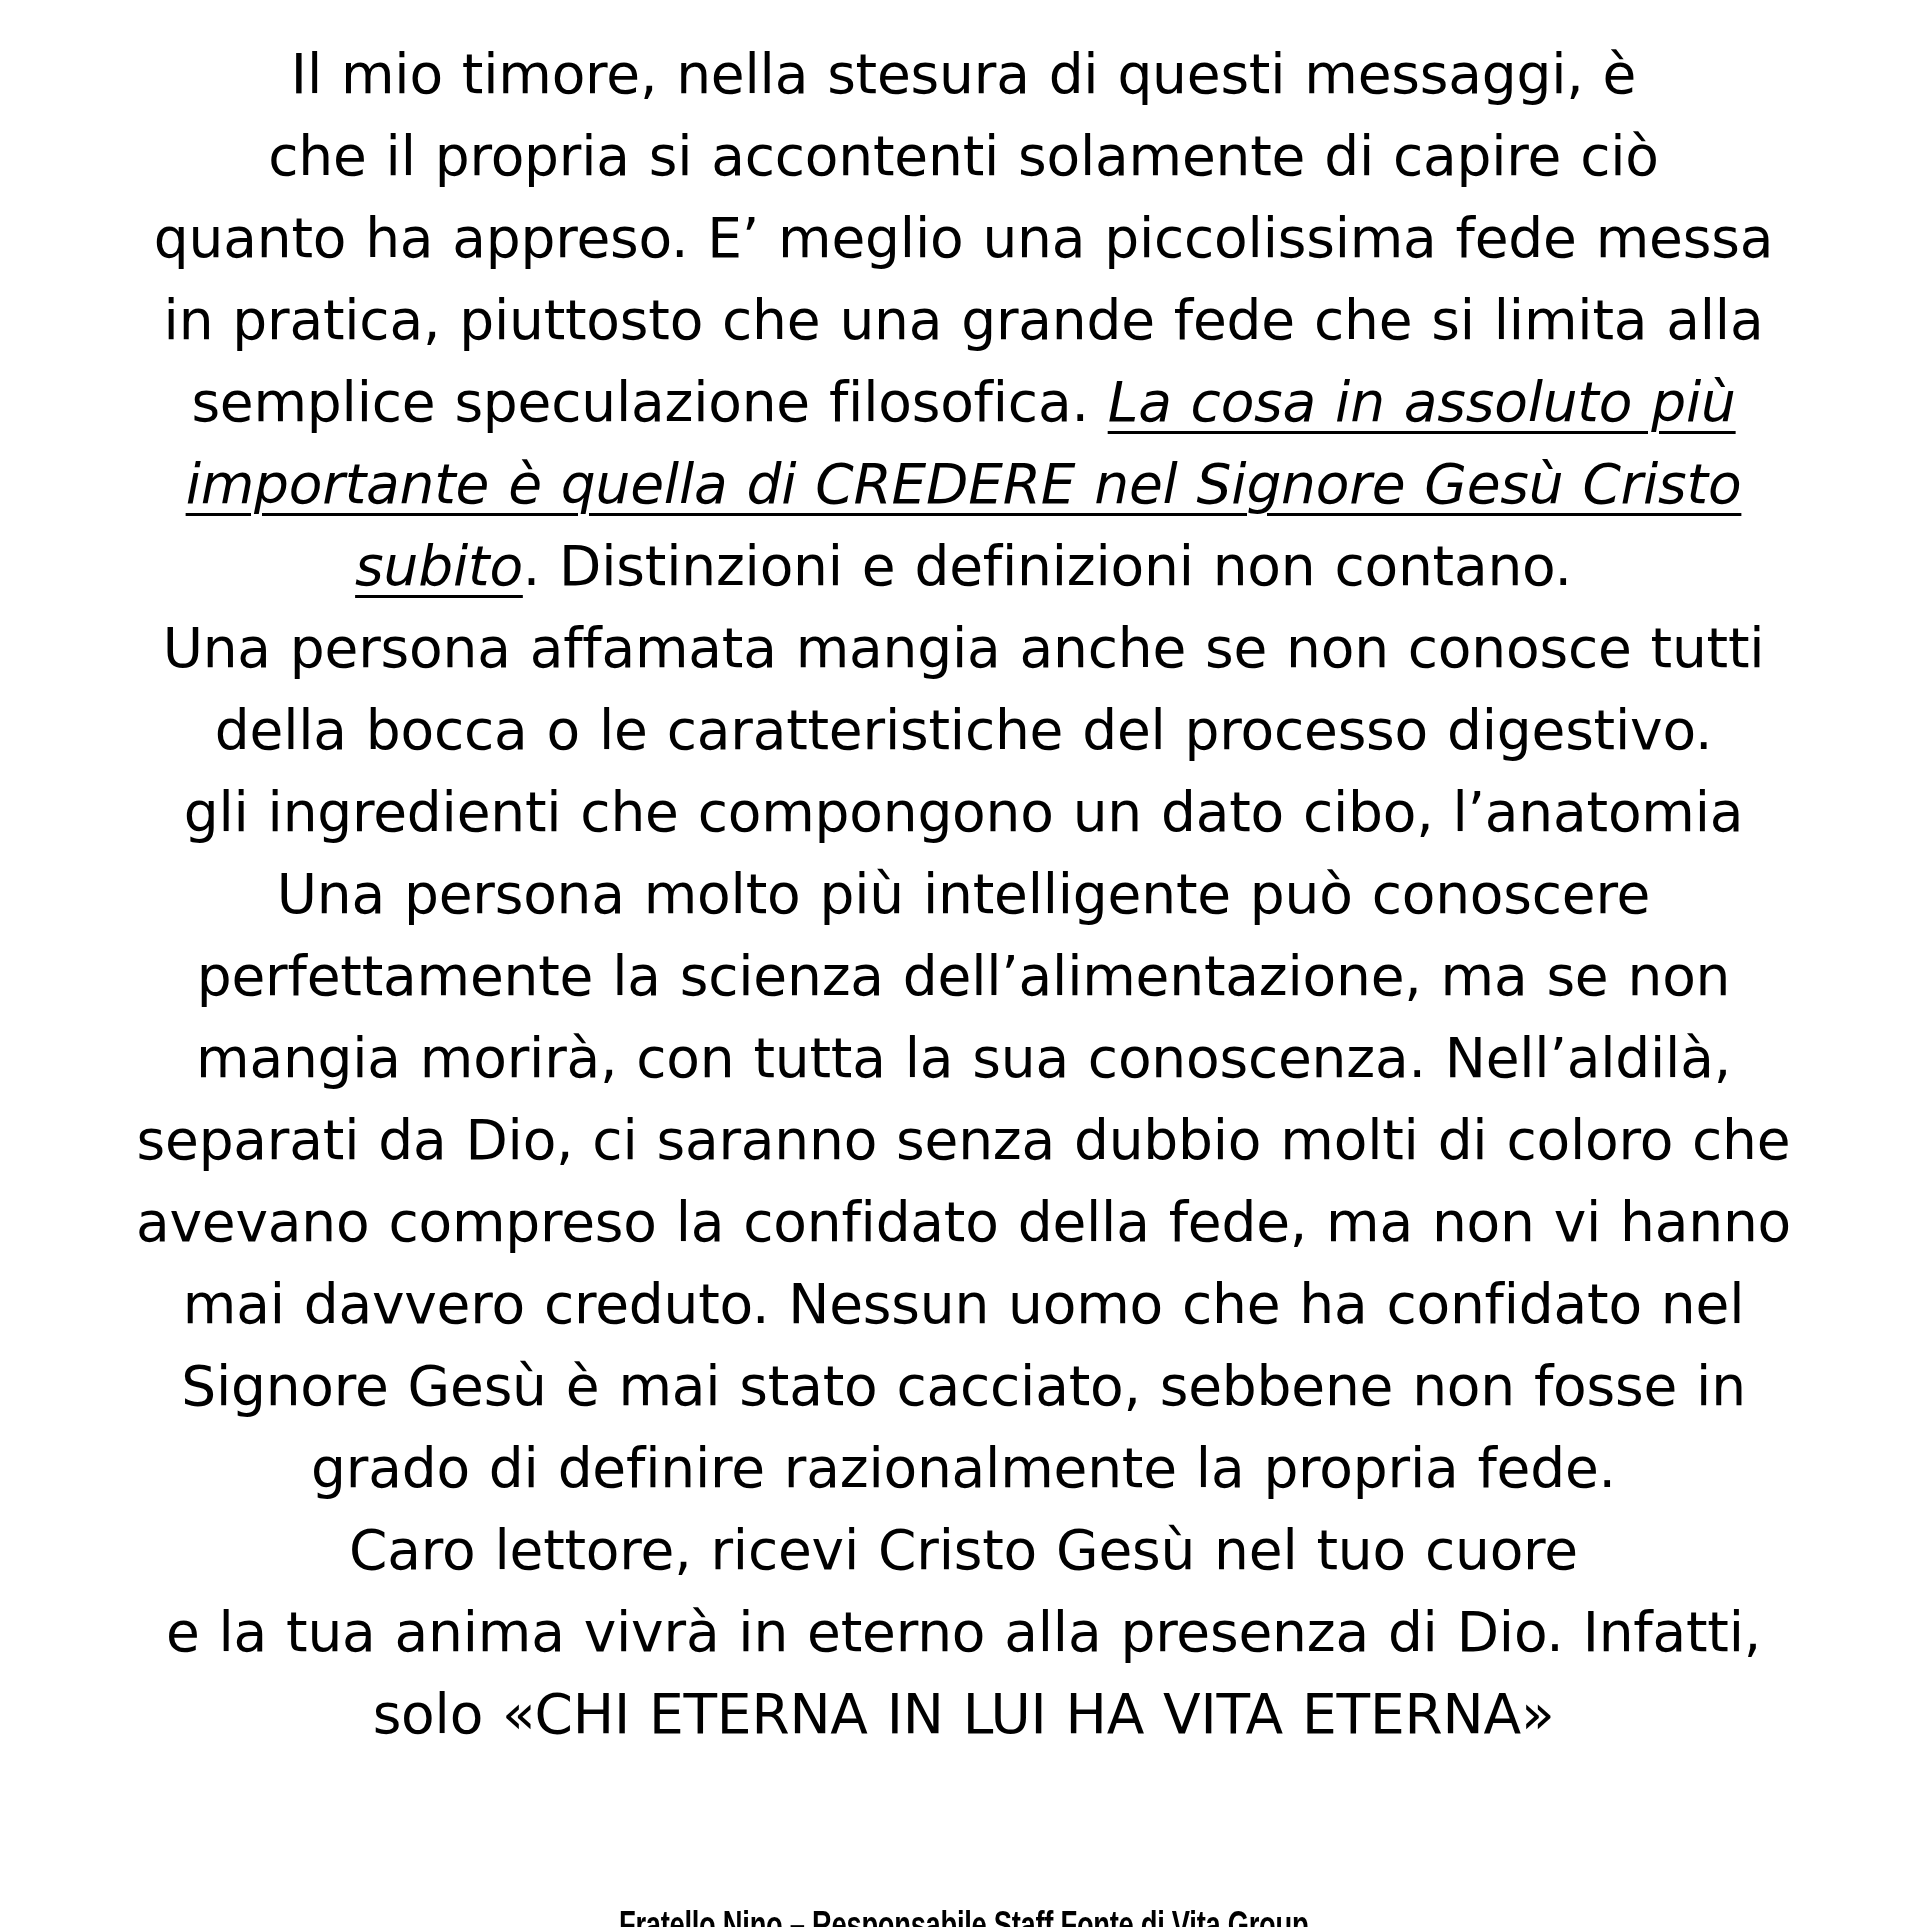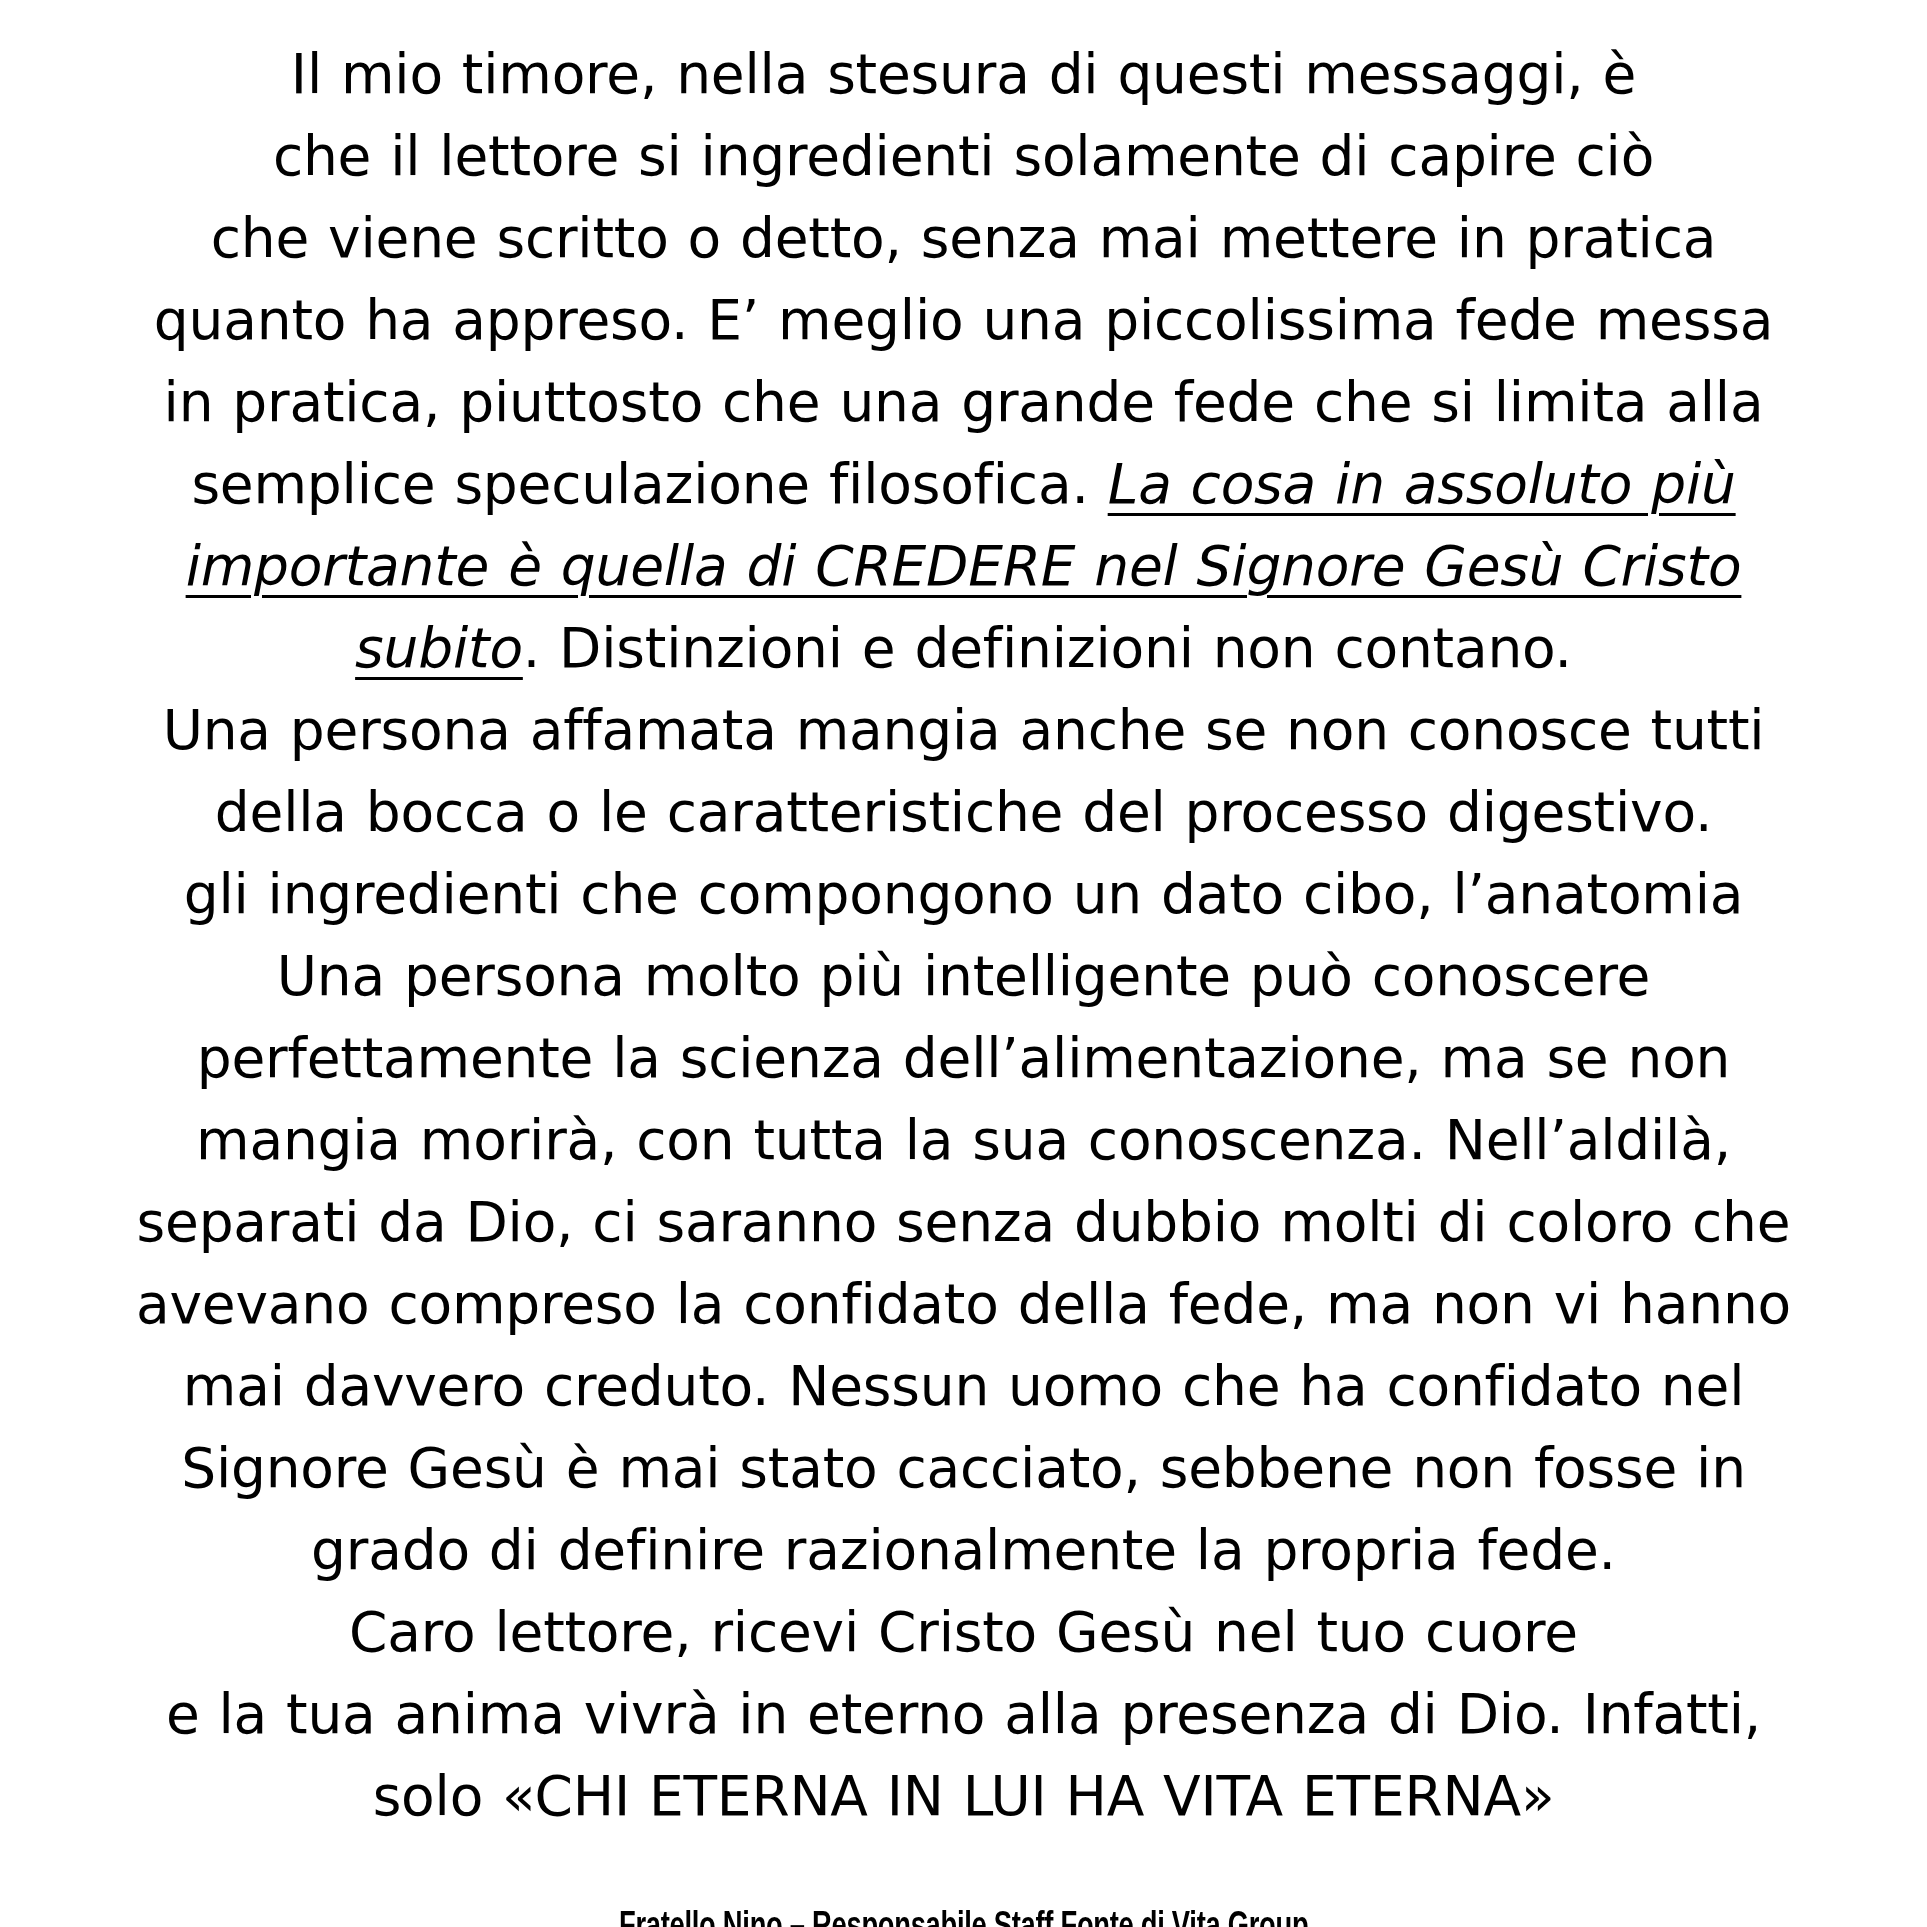--- a/index.html
+++ b/index.html
@@ -63,22 +63,21 @@
       transform-origin: center;
       letter-spacing: -0.4px;
     }
   </style>
 </head>
 <body>
 
 <div class="page">
   <div class="body-text">
     <span class="line"><span>Il mio timore, nella stesura di questi messaggi, è</span></span>
-    <span class="line"><span>che il lettore si ingredienti solamente di capire ciò</span></span>
-    <span class="line"><span>che viene scritto o detto, senza mai mettere in pratica</span></span>
+    <span class="line"><span>che il propria si accontenti solamente di capire ciò</span></span>
     <span class="line"><span>quanto ha appreso. E’ meglio una piccolissima fede messa</span></span>
     <span class="line"><span>in pratica, piuttosto che una grande fede che si limita alla</span></span>
     <span class="line"><span>semplice speculazione filosofica. </span><span class="u">La cosa in assoluto più</span></span>
     <span class="line"><span class="u">importante è quella di CREDERE nel Signore Gesù Cristo</span></span>
     <span class="line"><span class="u">subito</span><span>. Distinzioni e definizioni non contano.</span></span>
     <span class="line"><span>Una persona affamata mangia anche se non conosce tutti</span></span>
     <span class="line"><span>della bocca o le caratteristiche del processo digestivo.</span></span>
     <span class="line"><span>gli ingredienti che compongono un dato cibo, l’anatomia</span></span>
     <span class="line"><span>Una persona molto più intelligente può conoscere</span></span>
     <span class="line"><span>perfettamente la scienza dell’alimentazione, ma se non</span></span>

